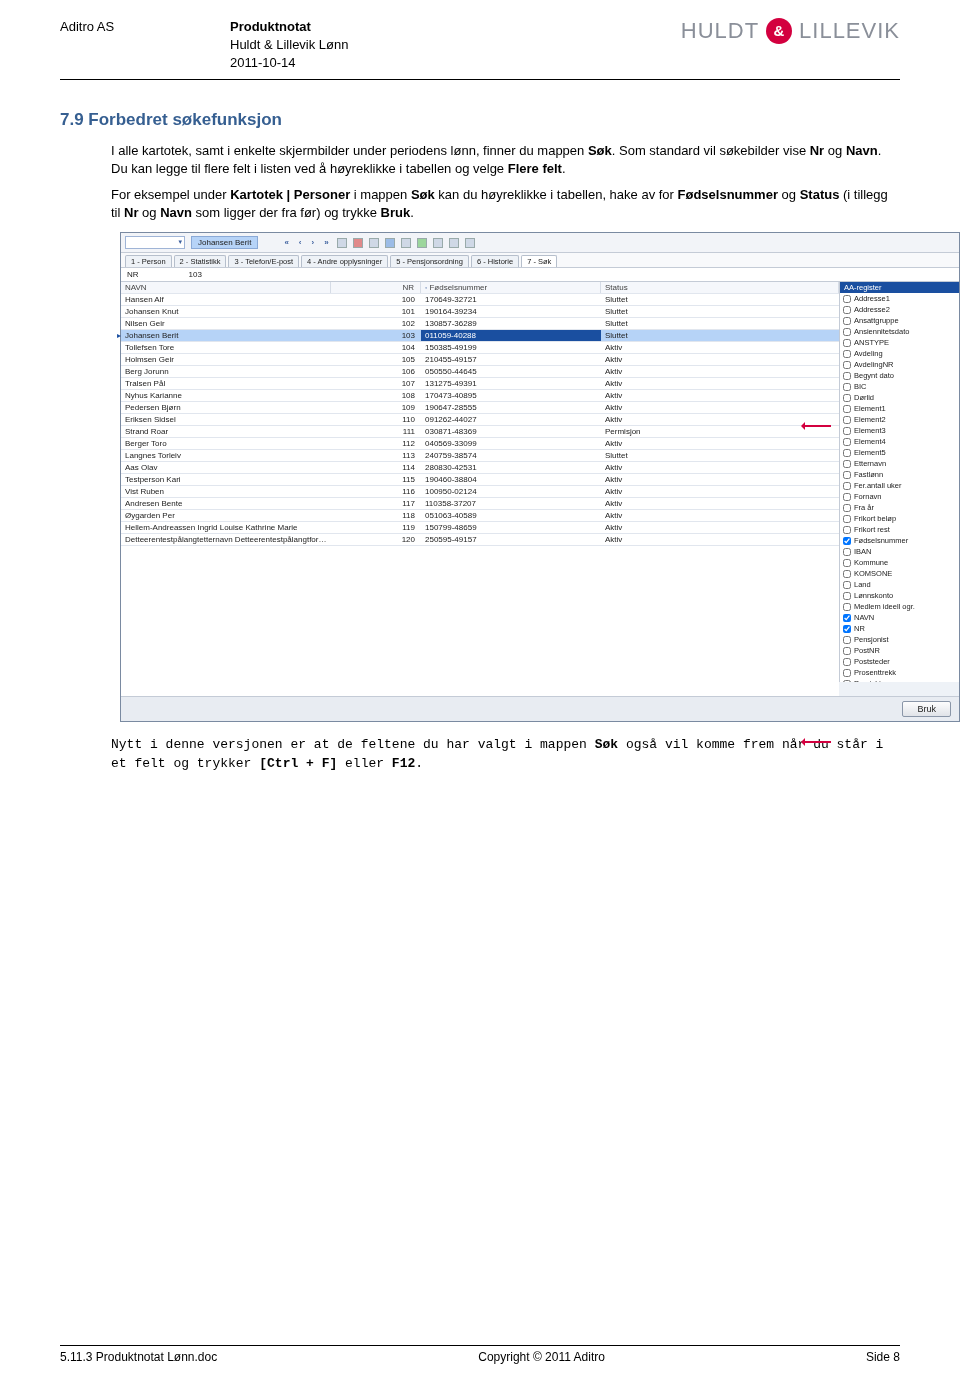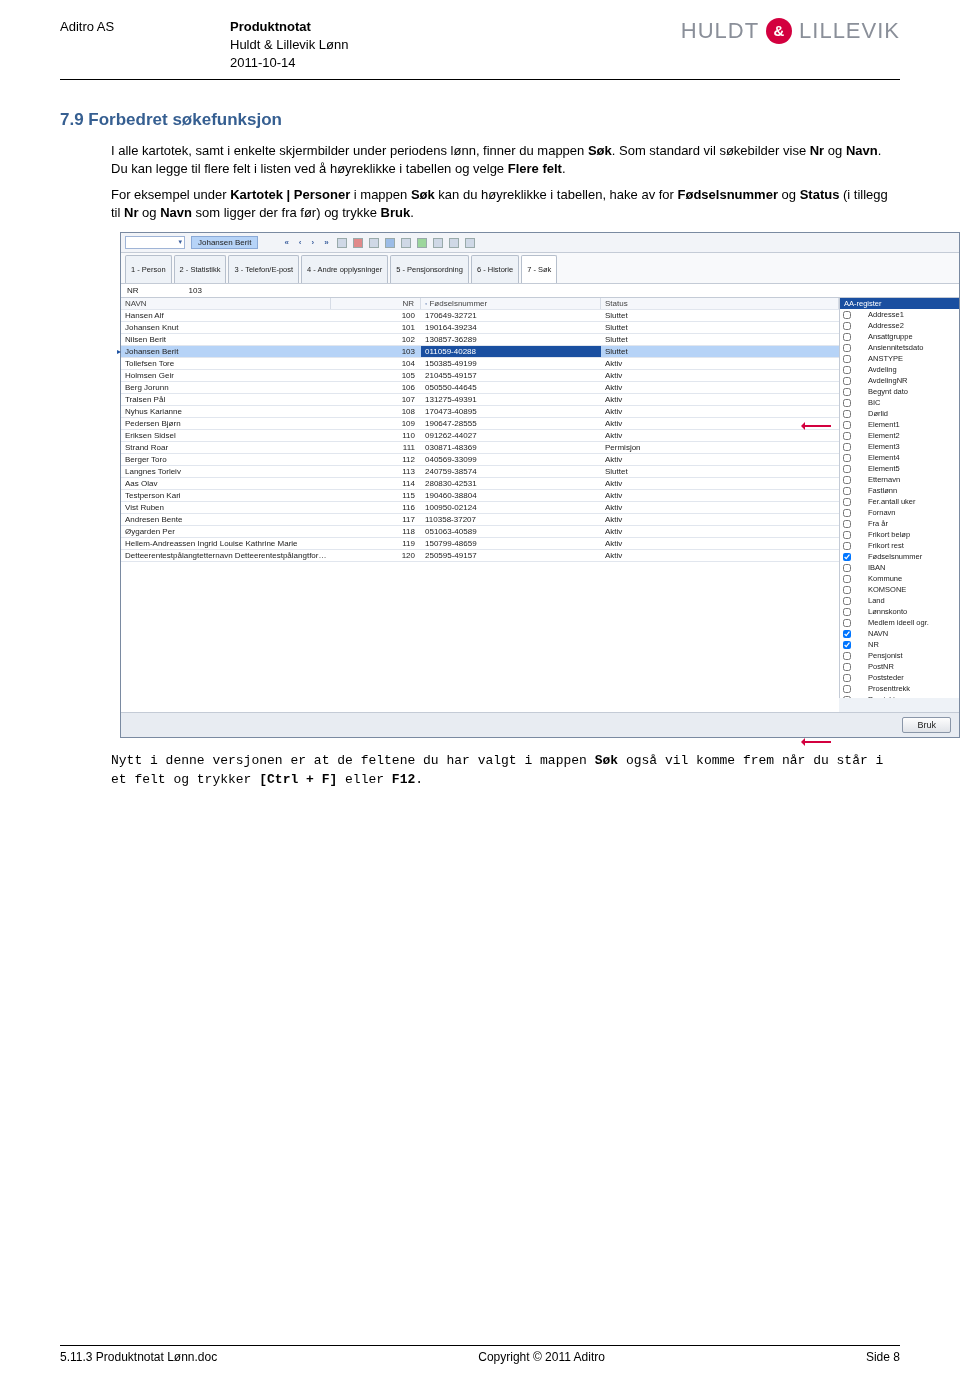--- a/index.html
+++ b/index.html
@@ -107,21 +107,21 @@
   .tb-icon { width:10px; height:10px; background:#cfd8e6; border:1px solid #9aa; }
   .tb-icon.red { background:#e08a8a; }
   .tb-icon.green { background:#9cd69c; }
   .tb-icon.blue { background:#9cbce6; }
   .ss-subtabs {
     display:flex; gap:2px; padding:2px 4px 0 4px; background:#f8f9fb;
     border-bottom:1px solid #c4cbd6;
   }
   .ss-subtabs .stab {
     border:1px solid #b6bfcc; border-bottom:none; background:#eef2f7;
-    padding:9px 5px; border-radius:2px 2px 0 0; font-size:7.5px;
+    padding:1px 5px; border-radius:2px 2px 0 0; font-size:7.5px;
   }
   .ss-subtabs .stab.active { background:#fff; }
   .ss-filter-row {
     display:flex; align-items:center; gap:10px; background:#fff;
     padding:2px 6px; border-bottom:1px solid #c4cbd6;
   }
   .ss-main {
     display:flex; align-items:flex-start;
   }
   .ss-table {
@@ -140,21 +140,21 @@
   .ss-row.selected { background:#b6d3f7; }
   .ss-row.selected .c-fn { background:#1a4fa0; color:#fff; }
   .ss-row .mark { color:#1a4fa0; position:absolute; margin-left:-8px; }
   .ss-side {
     flex:0 0 120px; background:#fff; border-left:1px solid #c4cbd6;
     max-height: 400px; overflow:hidden;
   }
   .ss-side .opt-head {
     background:#1a4fa0; color:#fff; padding:1px 4px; font-size:7.5px;
   }
-  .ss-side .opt { display:flex; align-items:center; gap:17px; padding:0 3px; font-size:7.5px; line-height:11px; }
+  .ss-side .opt { display:flex; align-items:center; gap:3px; padding:0 3px; font-size:7.5px; line-height:11px; }
   .ss-side .opt input { width:8px; height:8px; margin:0; }
   .red-arrow {
     position:absolute; width:28px; height:2px; background:#d3003f;
   }
   .red-arrow::before {
     content:""; position:absolute; left:-6px; top:-3px;
     border:4px solid transparent; border-right-color:#d3003f;
   }
 
   .ss-footer {
@@ -261,21 +261,21 @@
               <div class="cell c-fn">170649-32721</div>
               <div class="cell c-stat">Sluttet</div>
             </div>
             <div class="ss-row">
               <div class="cell c-name">Johansen Knut</div>
               <div class="cell c-nr">101</div>
               <div class="cell c-fn">190164-39234</div>
               <div class="cell c-stat">Sluttet</div>
             </div>
             <div class="ss-row">
-              <div class="cell c-name">Nilsen Berit</div>
+              <div class="cell c-name">Nilsen Geir</div>
               <div class="cell c-nr">102</div>
               <div class="cell c-fn">130857-36289</div>
               <div class="cell c-stat">Sluttet</div>
             </div>
             <div class="ss-row selected">
               <div class="cell c-name"><span class="mark">▸</span>Johansen Berit</div>
               <div class="cell c-nr">103</div>
               <div class="cell c-fn">011059-40288</div>
               <div class="cell c-stat">Sluttet</div>
             </div>

